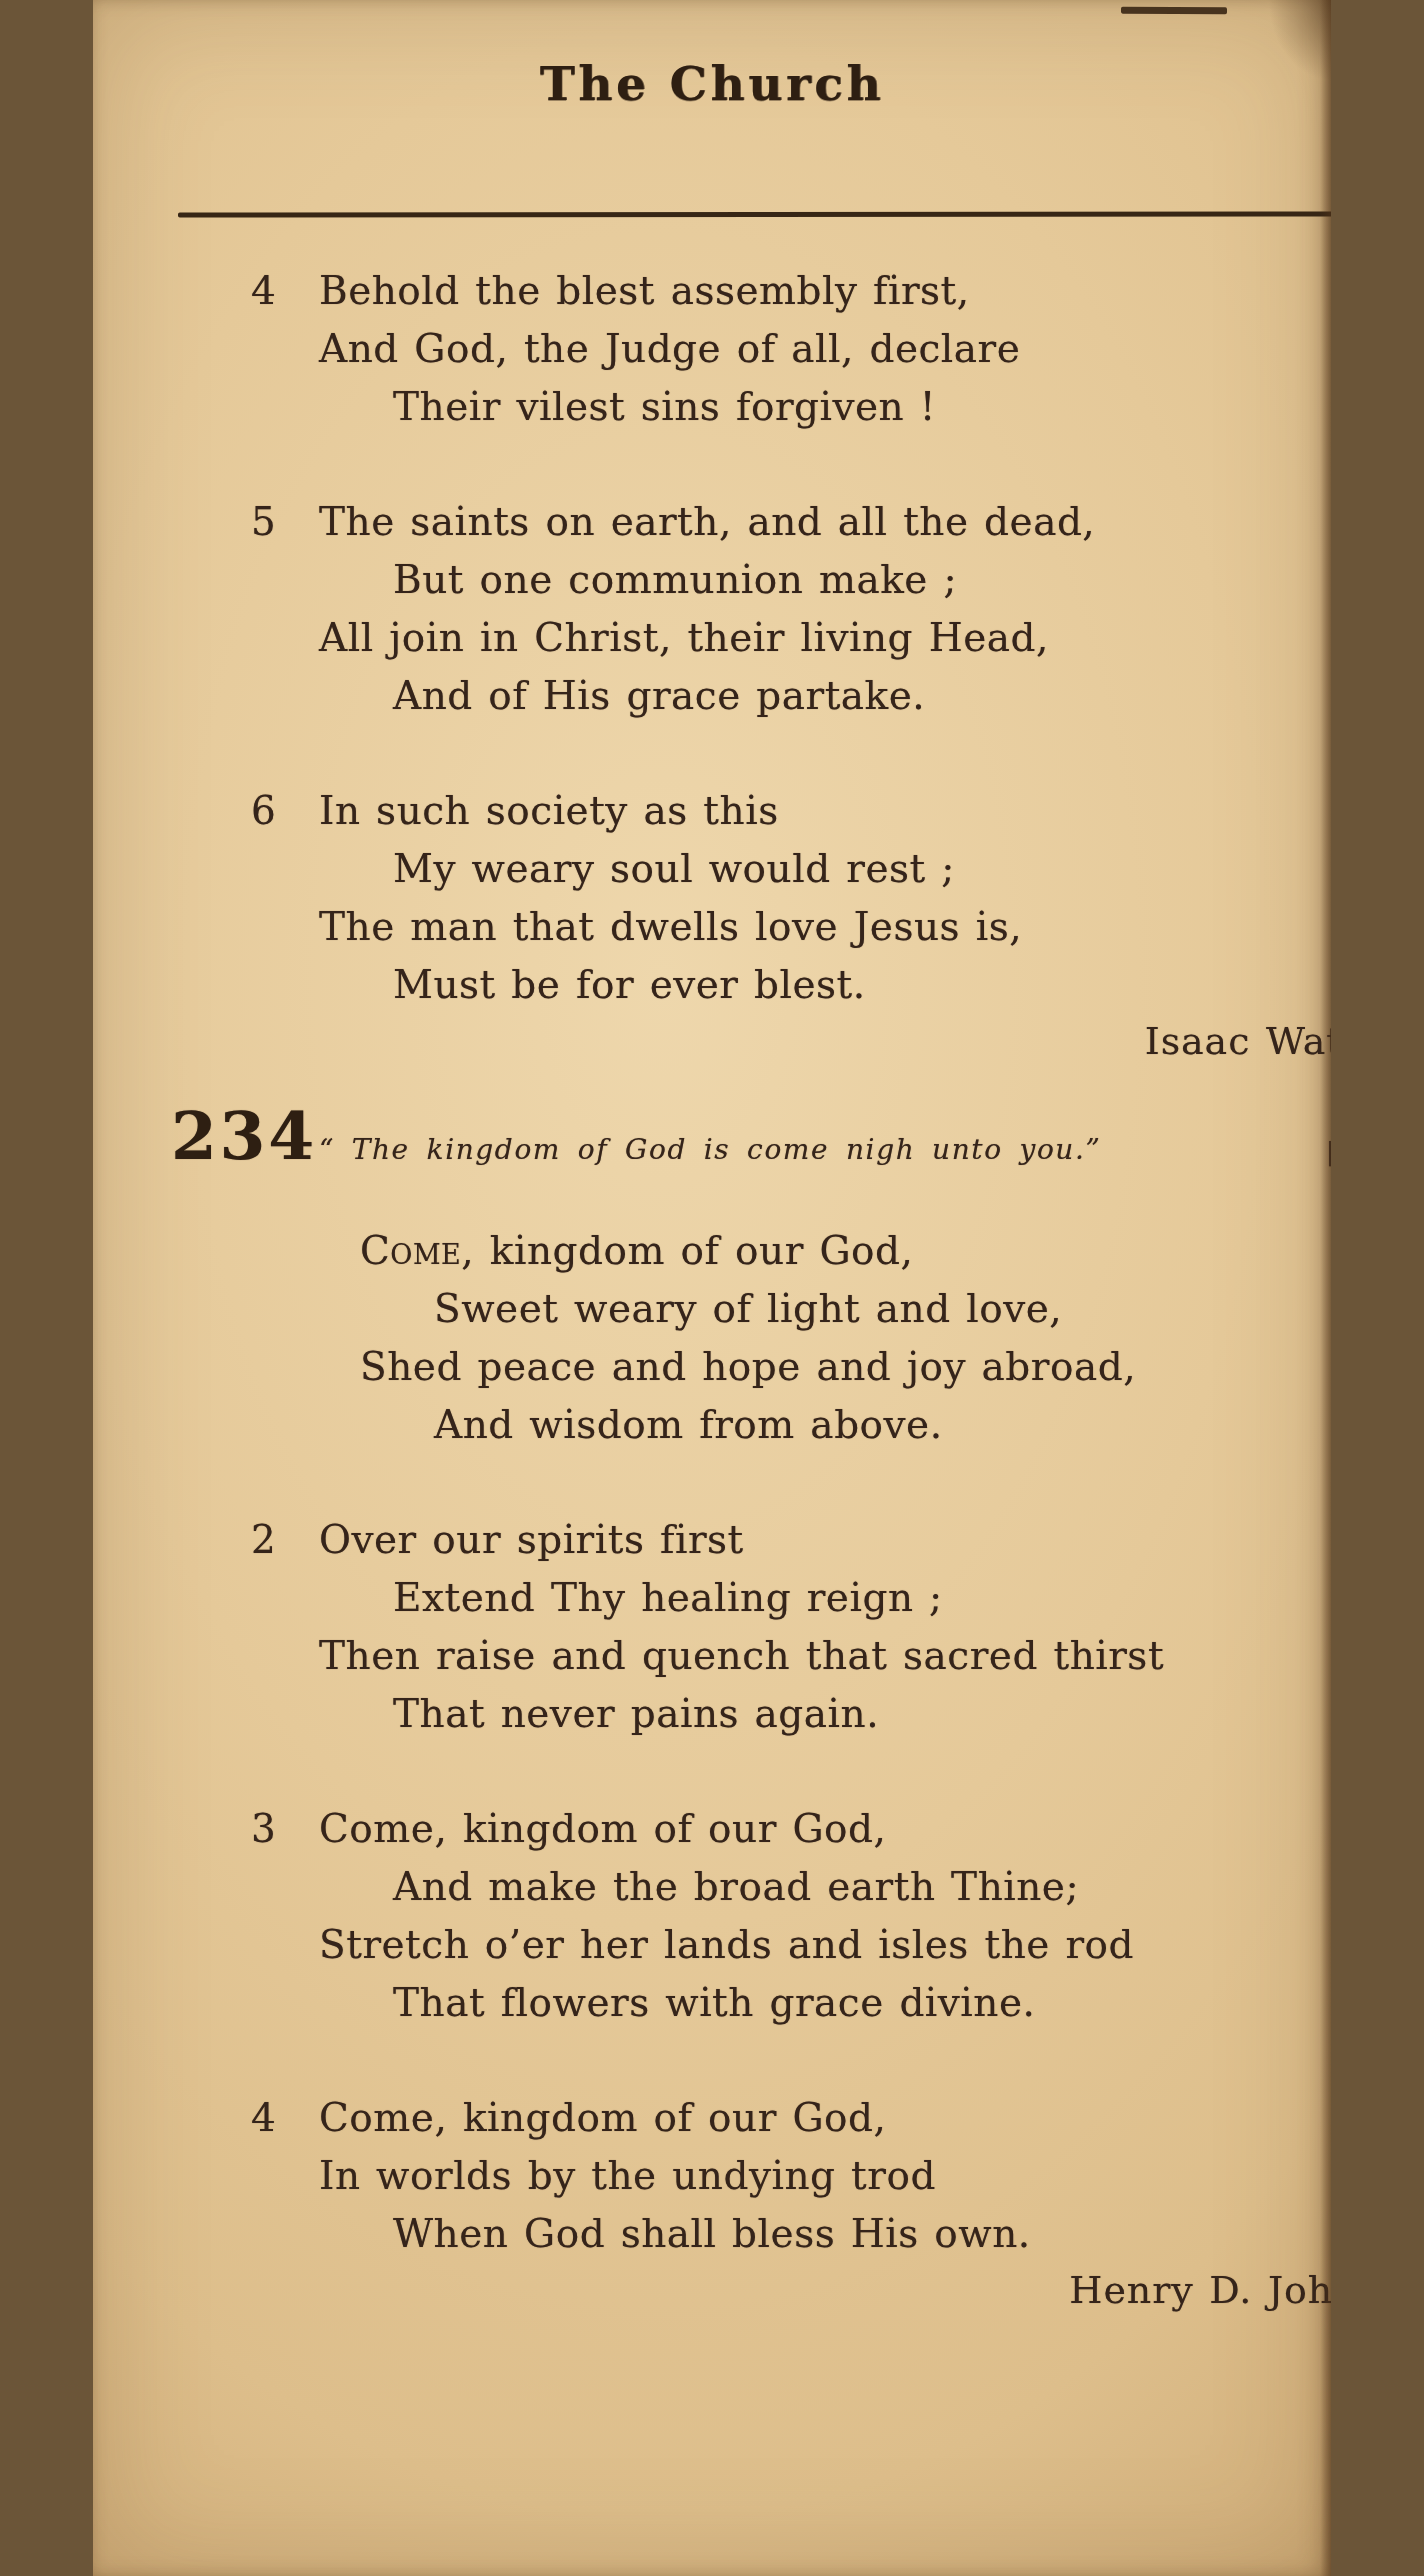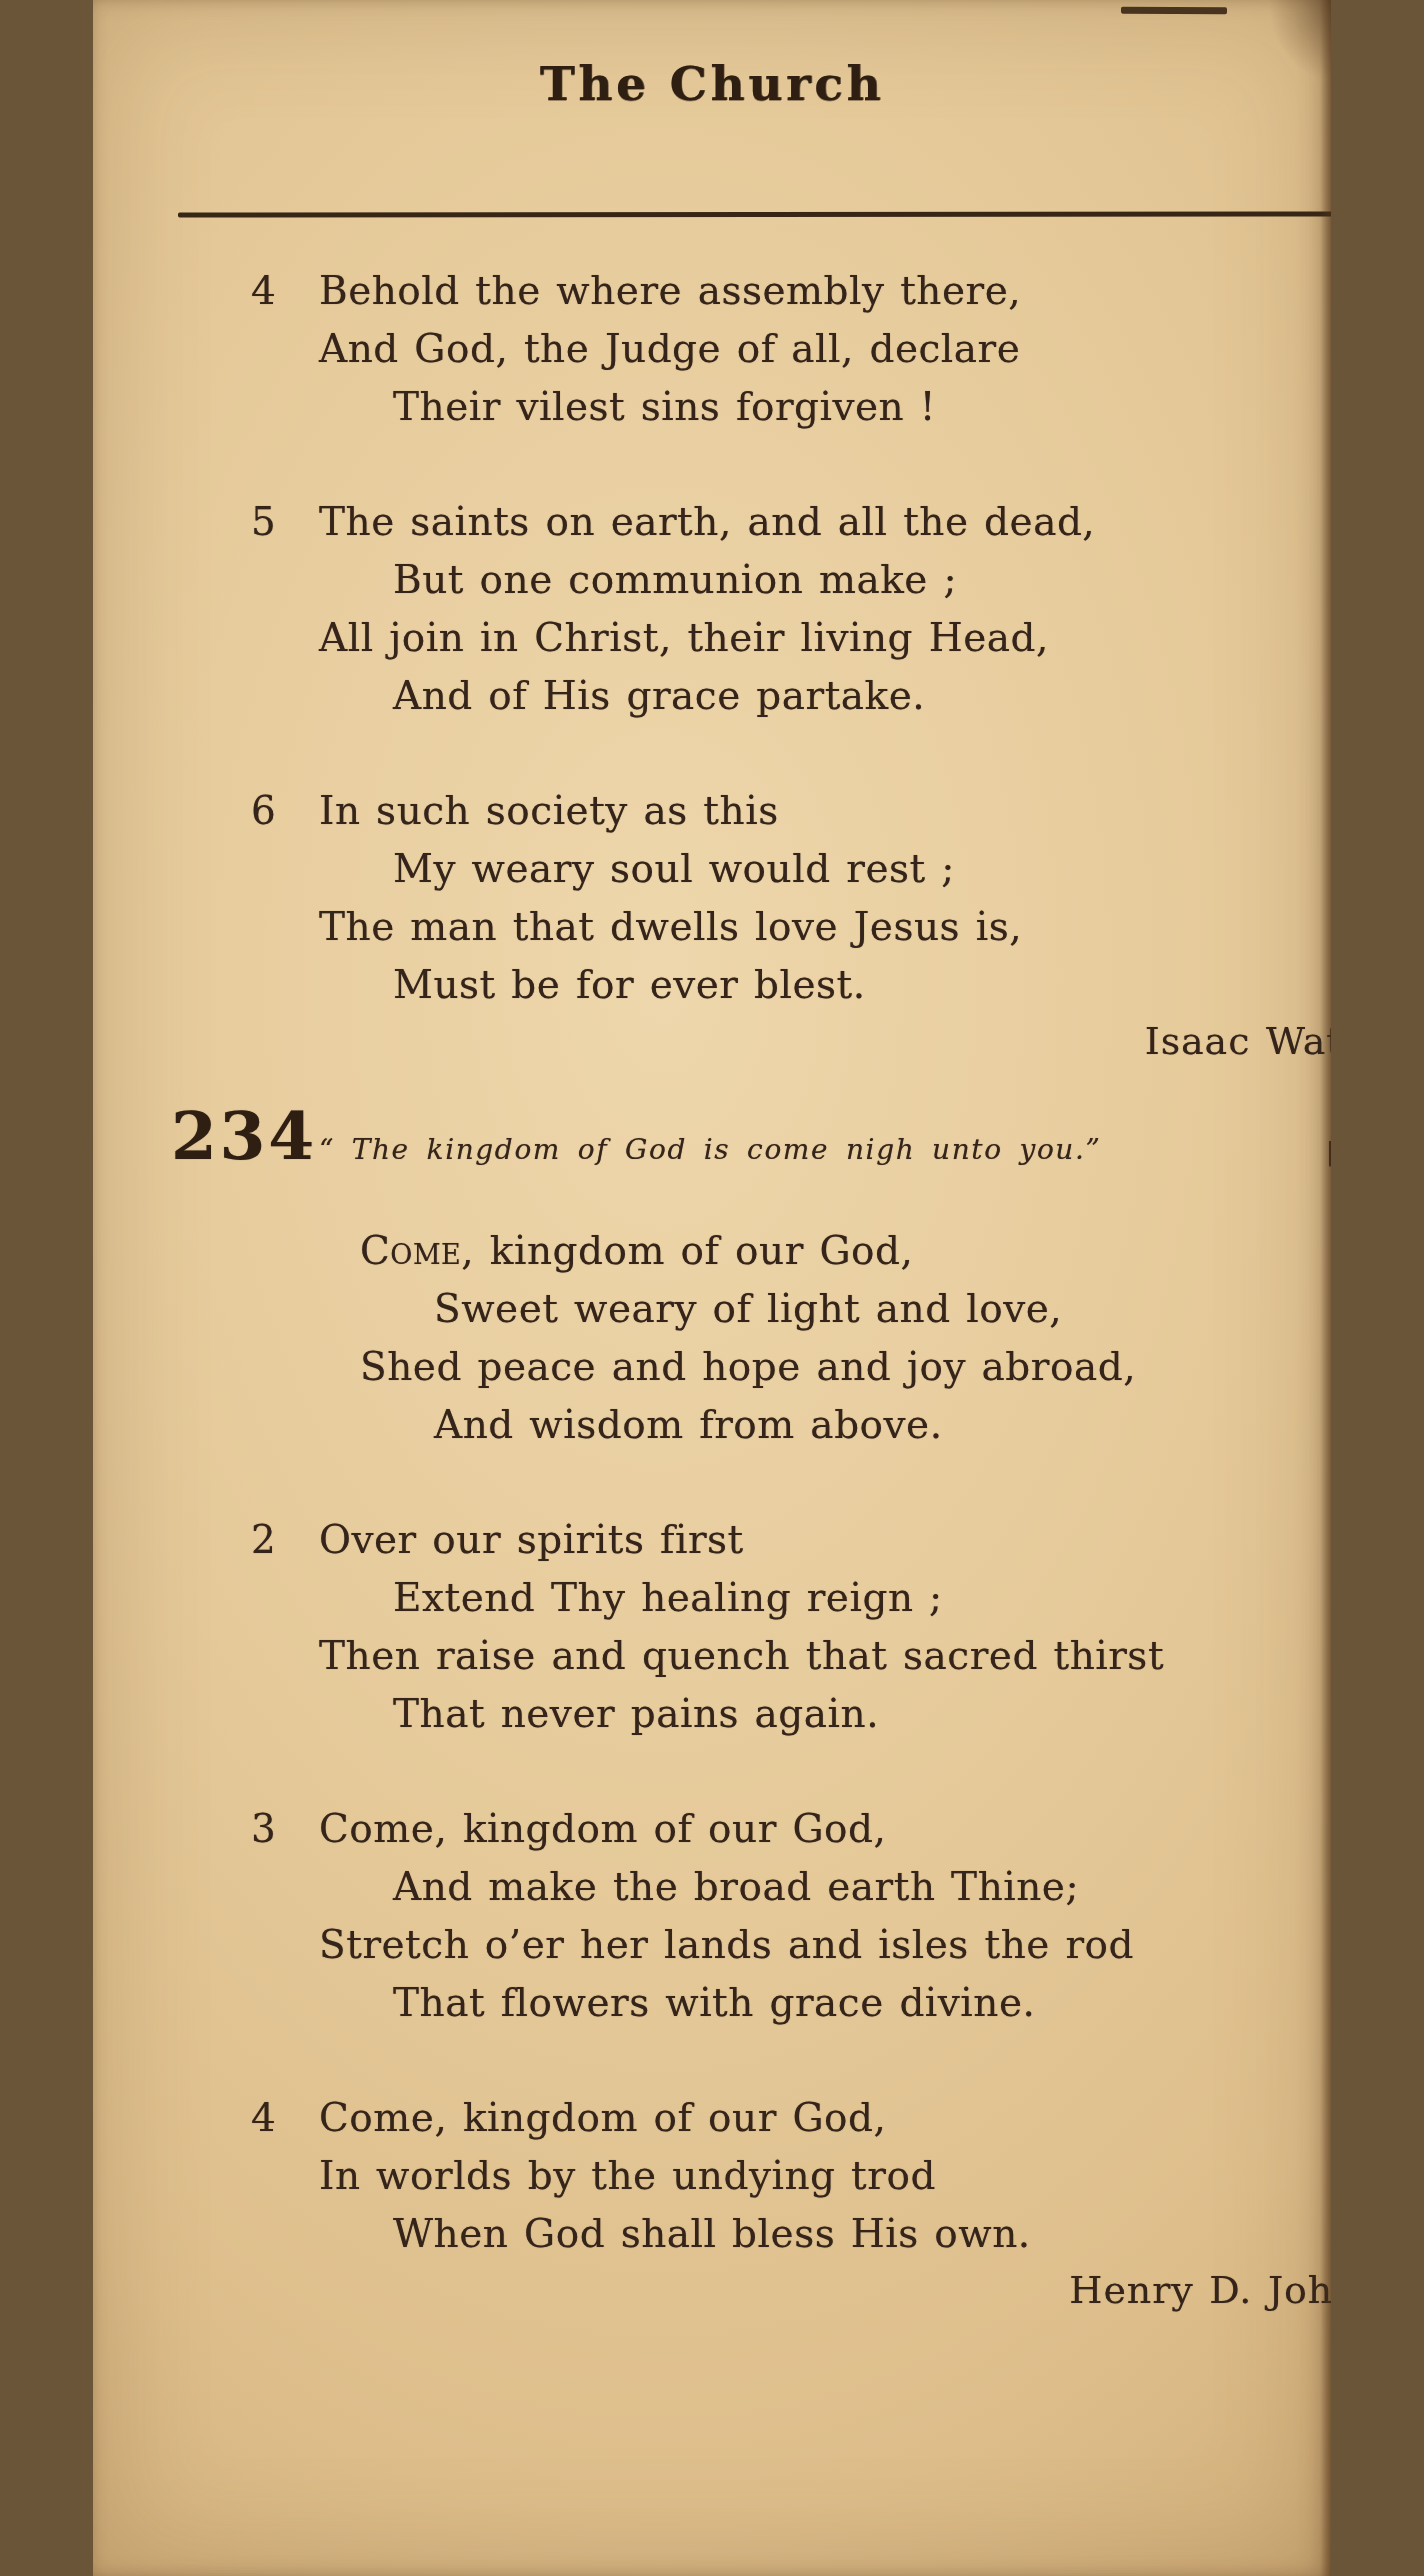--- a/index.html
+++ b/index.html
@@ -85,21 +85,21 @@
   <div class="top-dash"></div>
   <div class="corner-smudge"></div>
 
   <div class="running-head">The Church</div>
   <div class="head-rule"></div>
 
   <div class="content">
 
     <div class="stanza">
       <div class="line">
-        <span class="vnum">4</span><span>Behold the where assembly there,</span>
+        <span class="vnum">4</span><span>Behold the blest assembly first,</span>
       </div>
       <div class="line">And God, the Judge of all, declare</div>
       <div class="line indent">Their vilest sins forgiven !</div>
     </div>
 
     <div class="stanza">
       <div class="line">
         <span class="vnum">5</span><span>The saints on earth, and all the dead,</span>
       </div>
       <div class="line indent">But one communion make ;</div>

